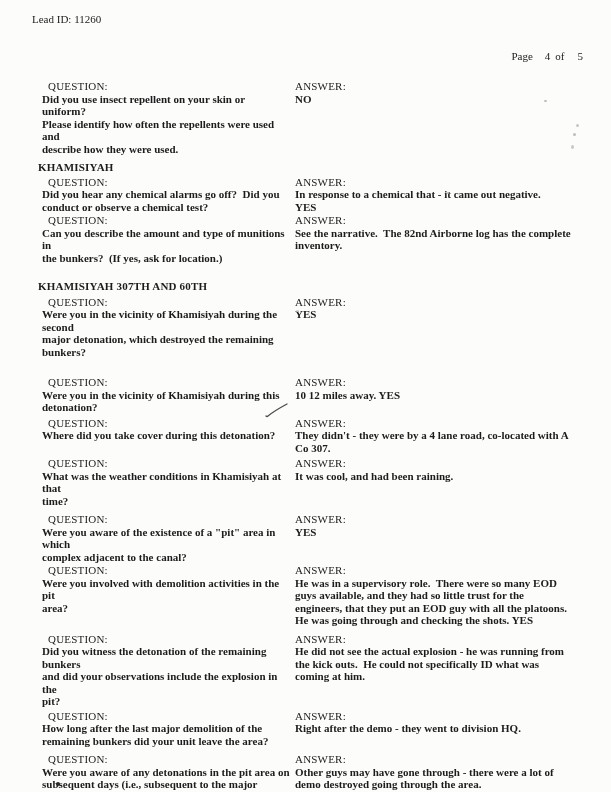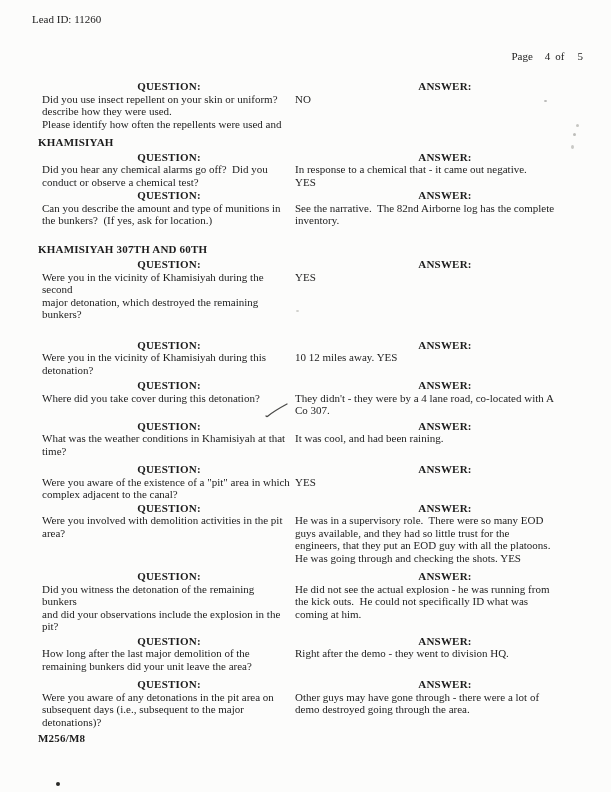--- a/index.html
+++ b/index.html
@@ -25,23 +25,23 @@
   .doc-body { position: absolute; top: 80px; left: 0; right: 0; }
   .section-title {
     font-weight: bold;
     margin-left: 38px;
     letter-spacing: 0.2px;
     white-space: pre;
   }
   .qa-row { display: flex; padding-left: 42px; }
   .q-col { flex: 0 0 248px; }
   .a-col { flex: 1 1 auto; padding-left: 5px; max-width: 300px; }
-  .q-label, .a-label { font-weight: bold; letter-spacing: 0.2px; white-space: pre; text-align: center; }
+  .q-label, .a-label { font-weight: normal; letter-spacing: 0.2px; white-space: pre; }
   .q-label { text-indent: 6px; }
-  .q-line, .a-line { white-space: pre-wrap; }
+  .q-line, .a-line { white-space: pre-wrap; font-weight: bold; }
   
   .pen-mark { position: absolute; left: 264px; top: 401px; }
   .speck { position: absolute; border-radius: 50%; }
   .speck-1 { left: 544px; top: 100px; width: 3px; height: 2px; background: #b9b9b6; }
   .speck-2 { left: 576px; top: 124px; width: 3px; height: 3px; background: #c6c6c2; }
   .speck-3 { left: 573px; top: 133px; width: 3px; height: 3px; background: #bdbdba; }
   .speck-4 { left: 571px; top: 145px; width: 3px; height: 4px; background: #c9c9c5; }
   .speck-5 { left: 447px; top: 192px; width: 2px; height: 2px; background: #bdbdba; }
   .speck-6 { left: 296px; top: 310px; width: 3px; height: 2px; background: #cfcfcb; }
   .bottom-dot { position: absolute; left: 56px; top: 782px; width: 4px; height: 4px; background: #2a2a28; border-radius: 50%; }
@@ -53,22 +53,22 @@
 
   <div class="hdr-lead">Lead ID: 11260</div>
 
   <div class="hdr-page"><span>Page</span><span class="pg-num">4</span><span class="pg-of">of</span><span class="pg-total">5</span></div>
 
   <main class="doc-body" id="doc-body">
       <div class="qa-row" style="margin-top: 0px;">
         <div class="q-col">
           <div class="q-label">QUESTION:</div>
           <div class="q-line">Did you use insect repellent on your skin or uniform?</div>
+          <div class="q-line">Please identify how often the repellents were used and</div>
           <div class="q-line">describe how they were used.</div>
-          <div class="q-line">Please identify how often the repellents were used and</div>
         </div>
         <div class="a-col">
           <div class="a-label">ANSWER:</div>
           <div class="a-line">NO</div>
         </div>
       </div>
       <div class="section-title" style="margin-top: 6px;">KHAMISIYAH</div>
       <div class="qa-row" style="margin-top: 2px;">
         <div class="q-col">
           <div class="q-label">QUESTION:</div>

